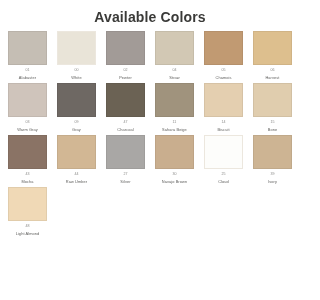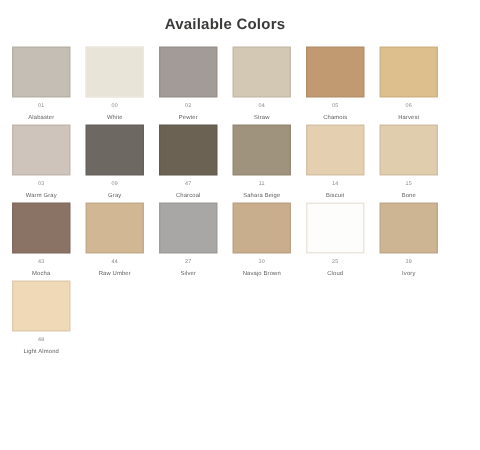--- a/index.html
+++ b/index.html
@@ -15,21 +15,21 @@
   }
   .page {
     position: relative;
     width: 300px;
     height: 300px;
     box-sizing: border-box;
     padding: 0;
   }
   .page-title {
     text-align: center;
-    font-size: 10px;
+    font-size: 14px;
     font-weight: 700;
     color: #3a3a38;
     letter-spacing: 0.15px;
     margin: 0;
     padding-top: 11px;
     padding-bottom: 0;
     line-height: 12px;
   }
   .swatch-grid {
     display: grid;

